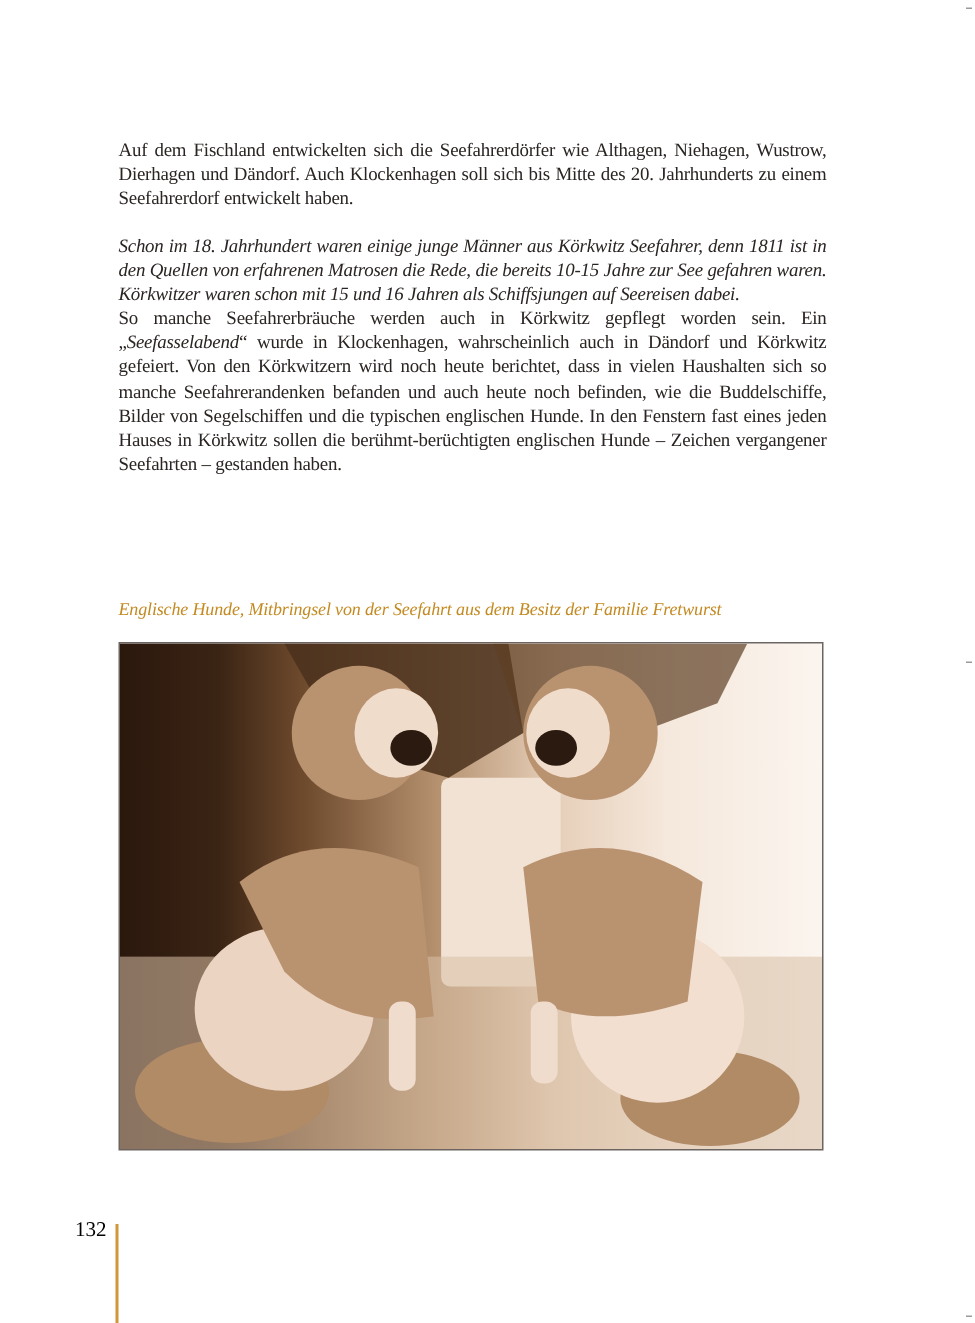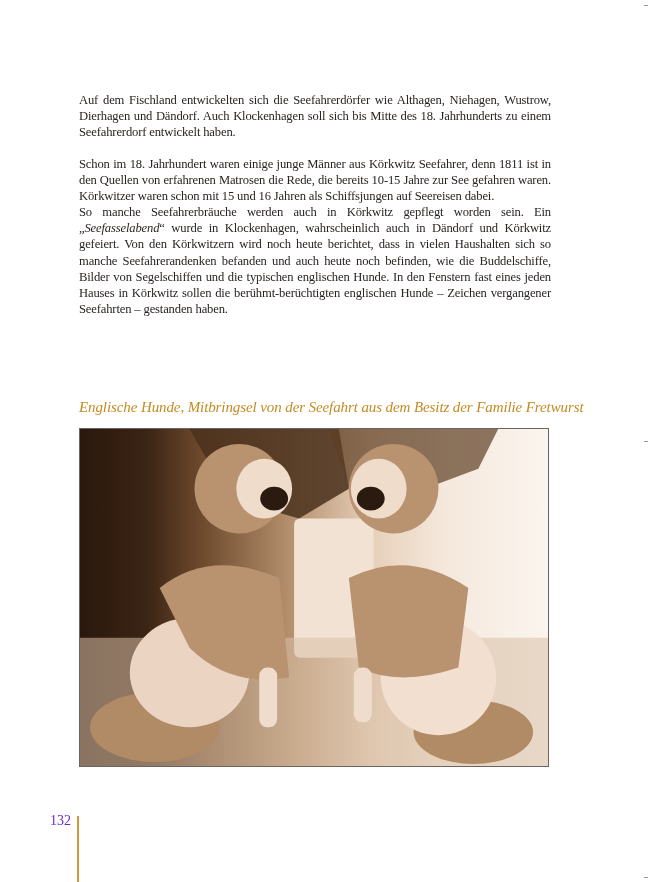--- a/index.html
+++ b/index.html
@@ -7,46 +7,46 @@
       width: 650px; height: 882px; background: #ffffff; position: relative; overflow: hidden;
       font-family: "Liberation Serif", "DejaVu Serif", serif; color: #2a2422;
     }
     .text-block {
       position: absolute; left: 79px; width: 472px;
       font-size: 12.6px; line-height: 16.2px; text-align: justify;
       letter-spacing: -0.15px;
     }
     .text-block p { margin: 0; }
     .p1 { top: 92px; }
-    .p2 { top: 156px; }
+    .p2 { top: 156px; font-style: italic; }
     .p3 { top: 204px; }
     .caption {
       position: absolute; left: 79px; top: 399px; width: 480px;
-      font-size: 15px; font-style: italic; color: #c48a22; letter-spacing: -0.1px;
+      font-size: 12px; font-style: italic; color: #c48a22; letter-spacing: -0.1px;
       white-space: nowrap;
     }
     .photo {
       position: absolute; left: 79px; top: 428px; width: 470px; height: 339px;
       border: 1px solid #6b6460; overflow: hidden; box-sizing: border-box;
       background: linear-gradient(90deg, #2b180d 0%, #3a2414 14%, #6e4a2d 26%, #b4906e 45%, #e6cfb9 62%, #f5e8dc 78%, #fbf5ef 100%);
     }
     .photo svg { position: absolute; left: 0; top: 0; width: 100%; height: 100%; }
     .folio {
-      position: absolute; left: 50px; top: 813px; font-size: 14px; color: #6d28d9;
+      position: absolute; left: 50px; top: 813px; font-size: 14px; color: #000000;
     }
     .folio-rule {
       position: absolute; left: 77px; top: 816px; width: 2px; height: 66px; background: #d19838;
     }
     .crop-mark { position: absolute; width: 4px; height: 1px; background: #9a9a9a; }
   </style>
 </head>
 <body>
 
 <div class="text-block p1">
-  <p>Auf dem Fischland entwickelten sich die Seefahrerdörfer wie Althagen, Niehagen, Wustrow, Dierhagen und Dändorf. Auch Klockenhagen soll sich bis Mitte des 18. Jahrhunderts zu einem Seefahrerdorf entwickelt haben.</p>
+  <p>Auf dem Fischland entwickelten sich die Seefahrerdörfer wie Althagen, Niehagen, Wustrow, Dierhagen und Dändorf. Auch Klockenhagen soll sich bis Mitte des 20. Jahrhunderts zu einem Seefahrerdorf entwickelt haben.</p>
 </div>
 
 <div class="text-block p2">
   <p>Schon im 18. Jahrhundert waren einige junge Männer aus Körkwitz Seefahrer, denn 1811 ist in den Quellen von erfahrenen Matrosen die Rede, die bereits 10-15 Jahre zur See gefahren waren. Körkwitzer waren schon mit 15 und 16 Jahren als Schiffsjungen auf Seereisen dabei.</p>
 </div>
 
 <div class="text-block p3">
   <p><span>So manche Seefahrerbräuche werden auch in Körkwitz gepflegt worden sein. Ein </span><span>„</span><em>Seefasselabend</em><span>“</span><span> wurde in Klockenhagen, wahrscheinlich auch in Dändorf und Körkwitz gefeiert. Von den Körkwitzern wird noch heute berichtet, dass in vielen Haushalten sich so manche Seefahrerandenken befanden und auch heute noch befinden, wie die Buddelschiffe, Bilder von Segelschiffen und die typischen englischen Hunde. In den Fenstern fast eines jeden Hauses in Körkwitz sollen die berühmt-berüchtigten englischen Hunde – Zeichen vergangener Seefahrten – gestanden haben.</span></p>
 </div>
 

